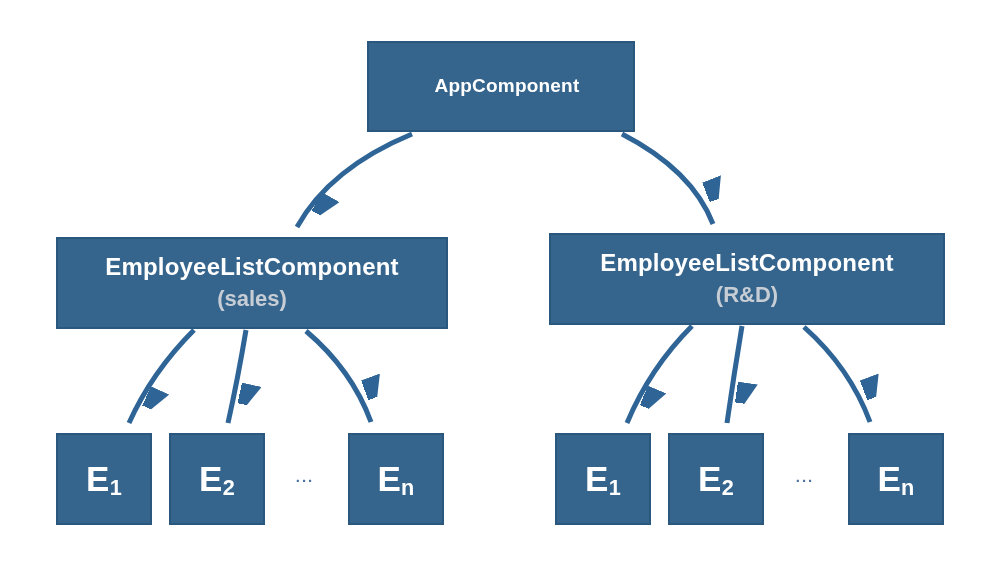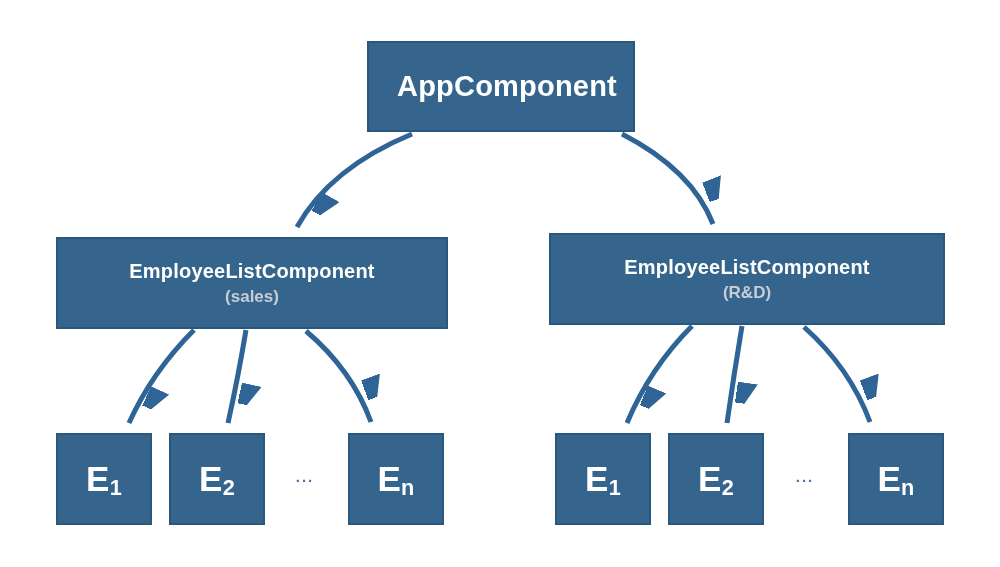--- a/index.html
+++ b/index.html
@@ -31,25 +31,25 @@
     justify-content: center;
     text-align: center;
     color: var(--title-text);
   }
   .node-title {
     font-weight: bold;
     color: var(--title-text);
     letter-spacing: 0.2px;
     line-height: 1.1;
   }
-  .root-node .node-title { font-size: 29px; margin-left: 12px; }
-  .group-node .node-title { font-size: 20px; }
+  .root-node .node-title { font-size: 19px; margin-left: 12px; }
+  .group-node .node-title { font-size: 24px; }
   .node-subtitle {
     font-weight: bold;
-    font-size: 17px;
+    font-size: 22px;
     color: var(--subtitle-text);
     margin-top: 5px;
     text-align: right;
   }
   .leaf-node .node-title { font-size: 35px; }
   .leaf-node sub {
     font-size: 0.62em;
     vertical-align: baseline;
     position: relative;
     top: 0.18em;

